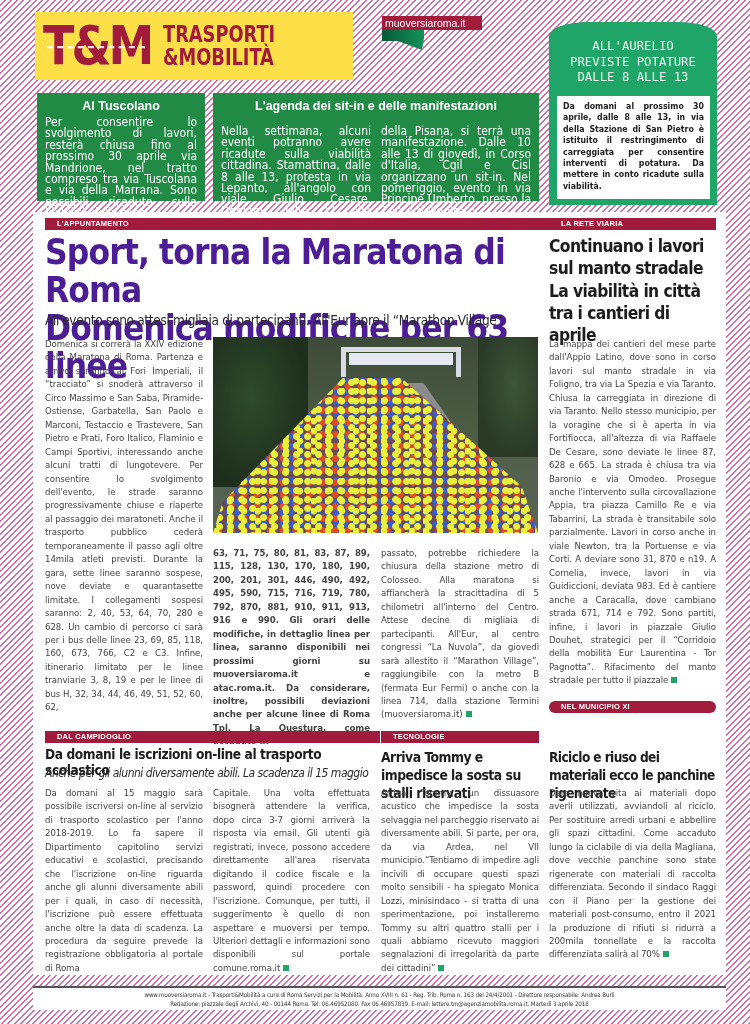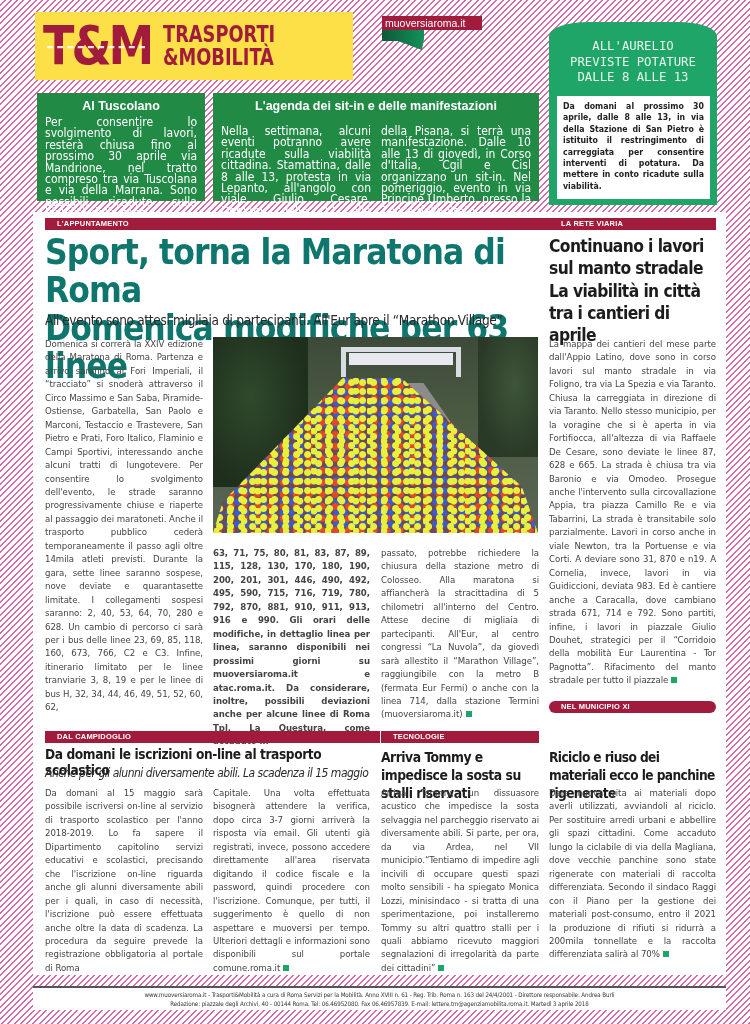--- a/index.html
+++ b/index.html
@@ -73,21 +73,21 @@
   }
   .body-text {
     font-size: 9.55px; line-height: 13.45px; text-align: justify; color: #444;
     font-family: "DejaVu Sans Condensed","DejaVu Sans", sans-serif; letter-spacing: -0.05px;
   }
   .endmark { display: inline-block; width: 6px; height: 6px; background: #1ea567; margin-left: 3px; }
 
   .lead-bar { left: 45px; top: 218px; width: 542px; }
   .lead-title {
     left: 45px; top: 233px; width: 500px; font-size: 35px; line-height: 38px; font-weight: bold;
-    color: #0f766e; font-family: "DejaVu Sans Condensed","DejaVu Sans", sans-serif; letter-spacing: -0.9px;
+    color: #4c1d95; font-family: "DejaVu Sans Condensed","DejaVu Sans", sans-serif; letter-spacing: -0.9px;
   }
   .lead-sub {
     left: 45px; top: 312px; width: 500px; font-size: 13.5px; color: #2a2a2a;
     font-family: "DejaVu Sans Condensed","DejaVu Sans", sans-serif; letter-spacing: -0.3px;
   }
   .lead-col1 { left: 45px; top: 337px; width: 158px; }
   .lead-col2 { left: 213px; top: 546px; width: 157px; font-weight: bold; }
   .lead-col3 { left: 381px; top: 546px; width: 158px; }
 
   .photo {

